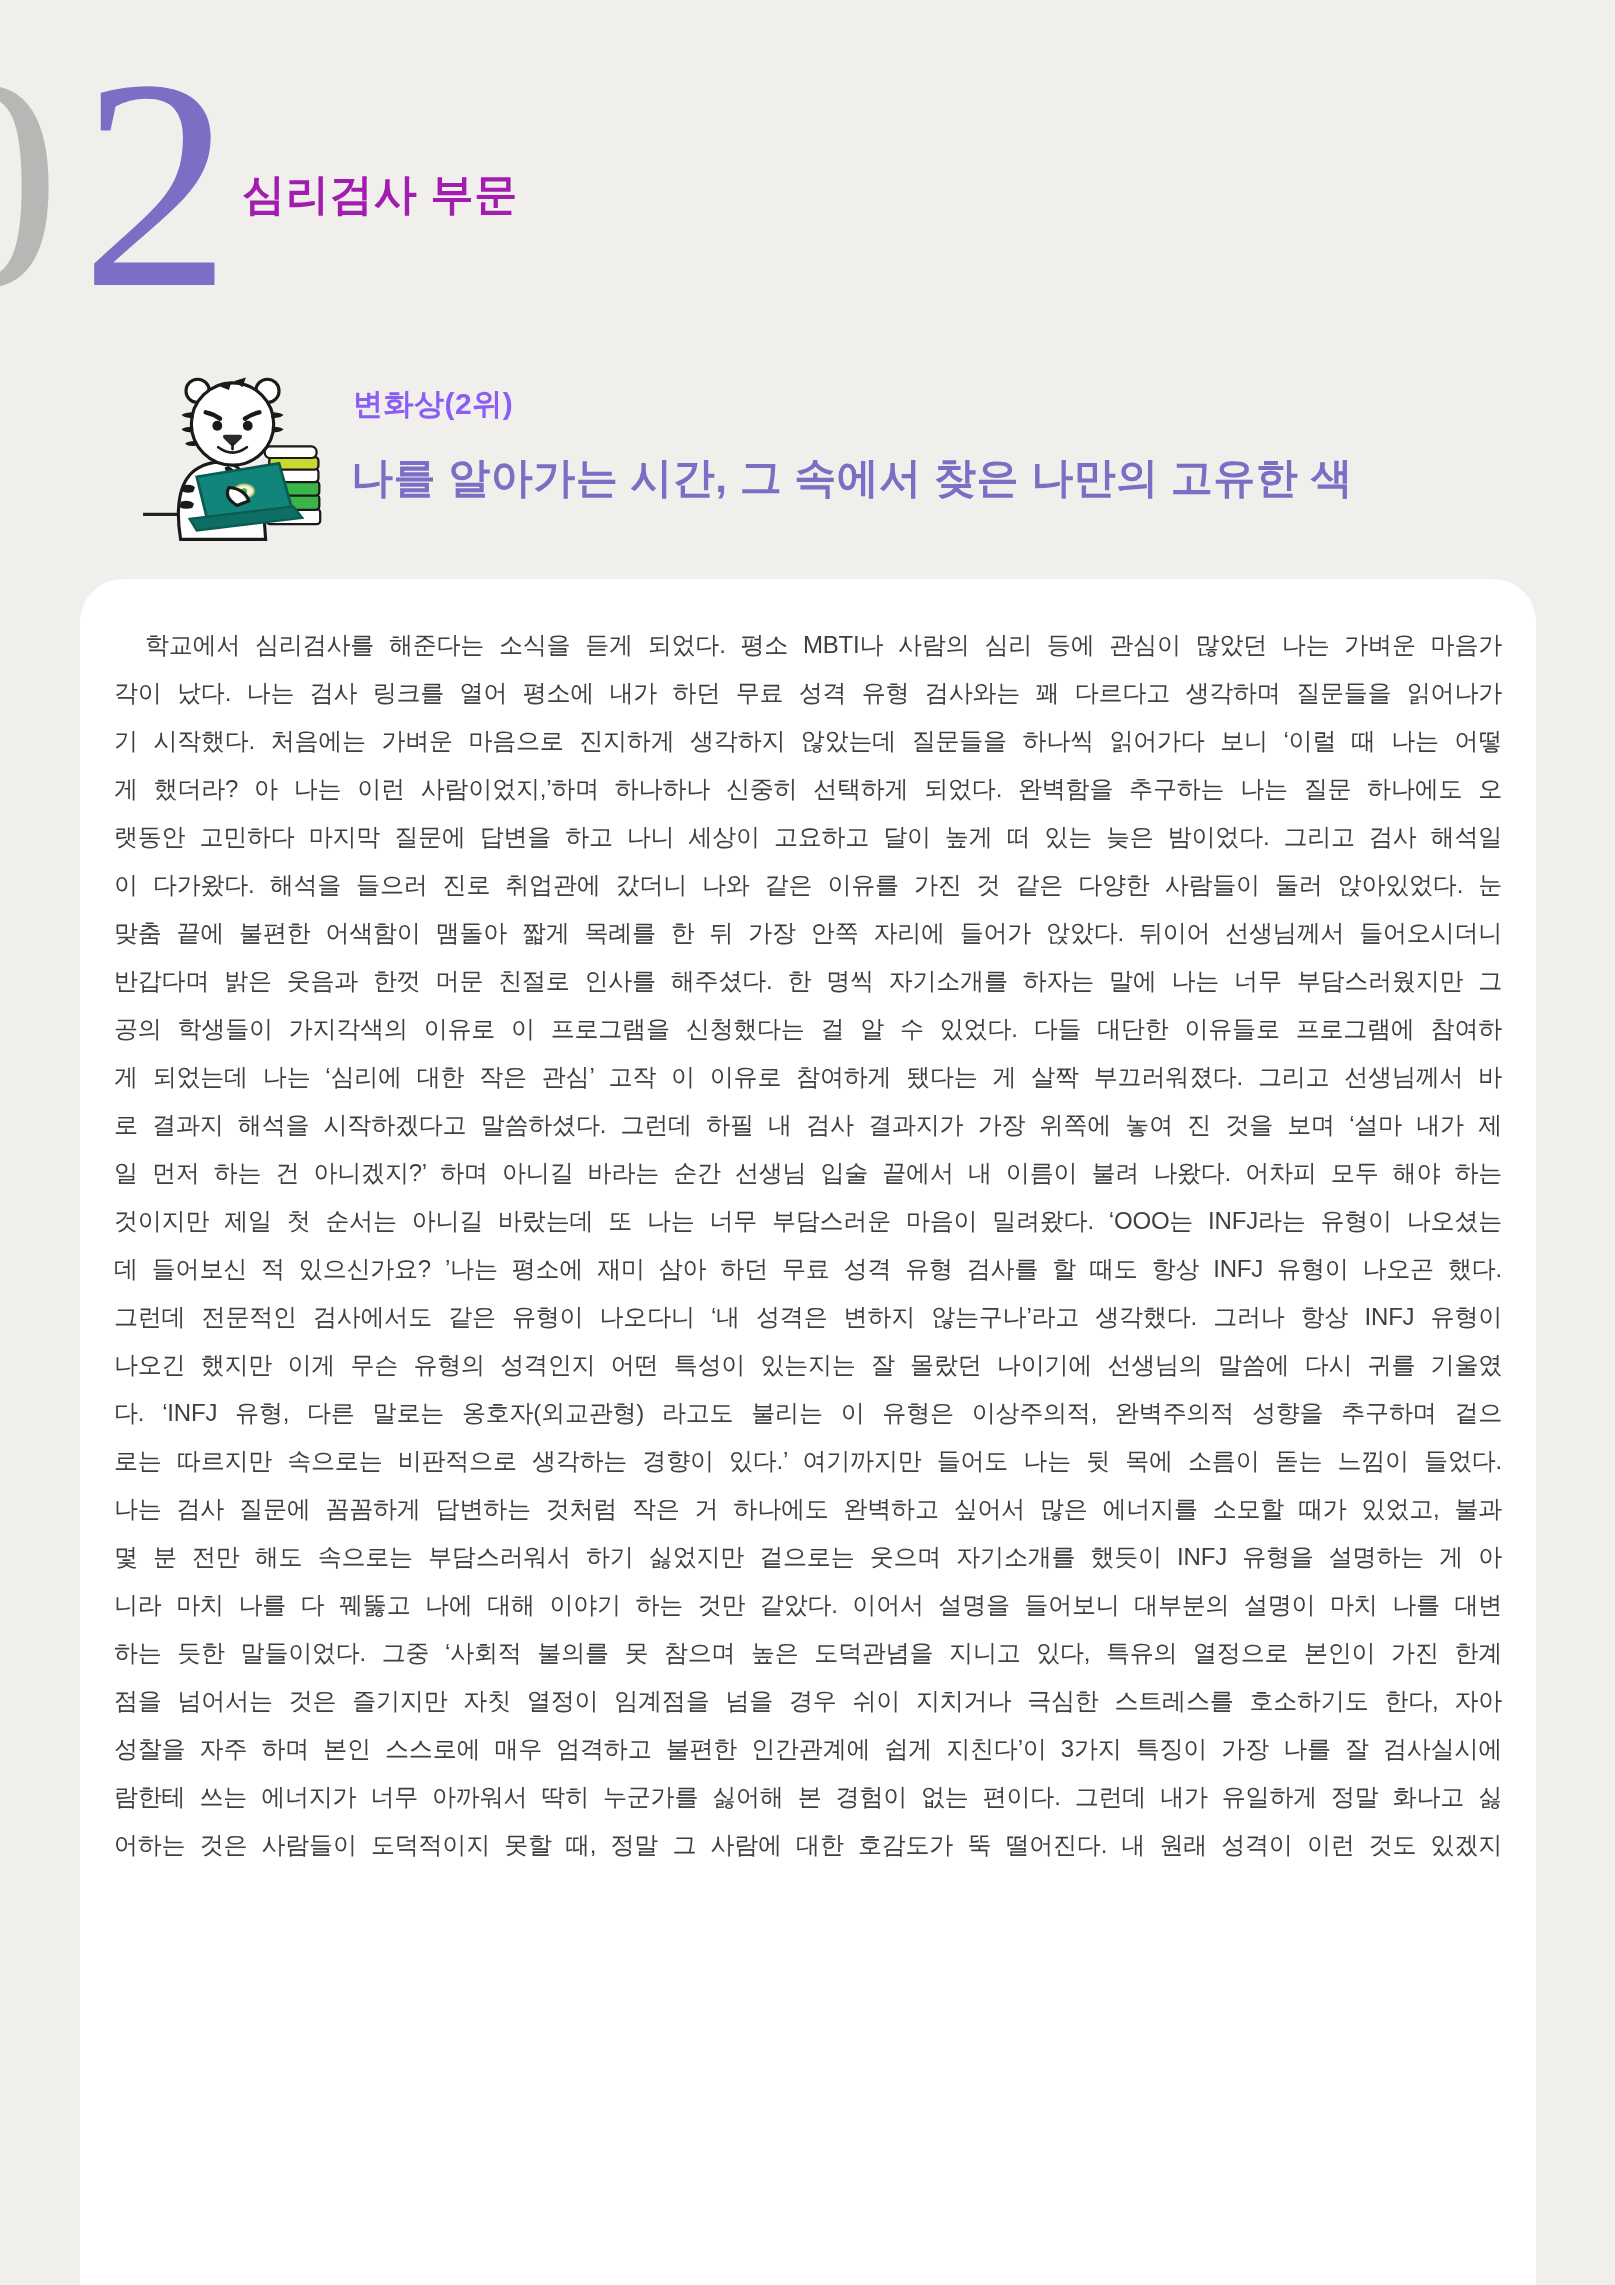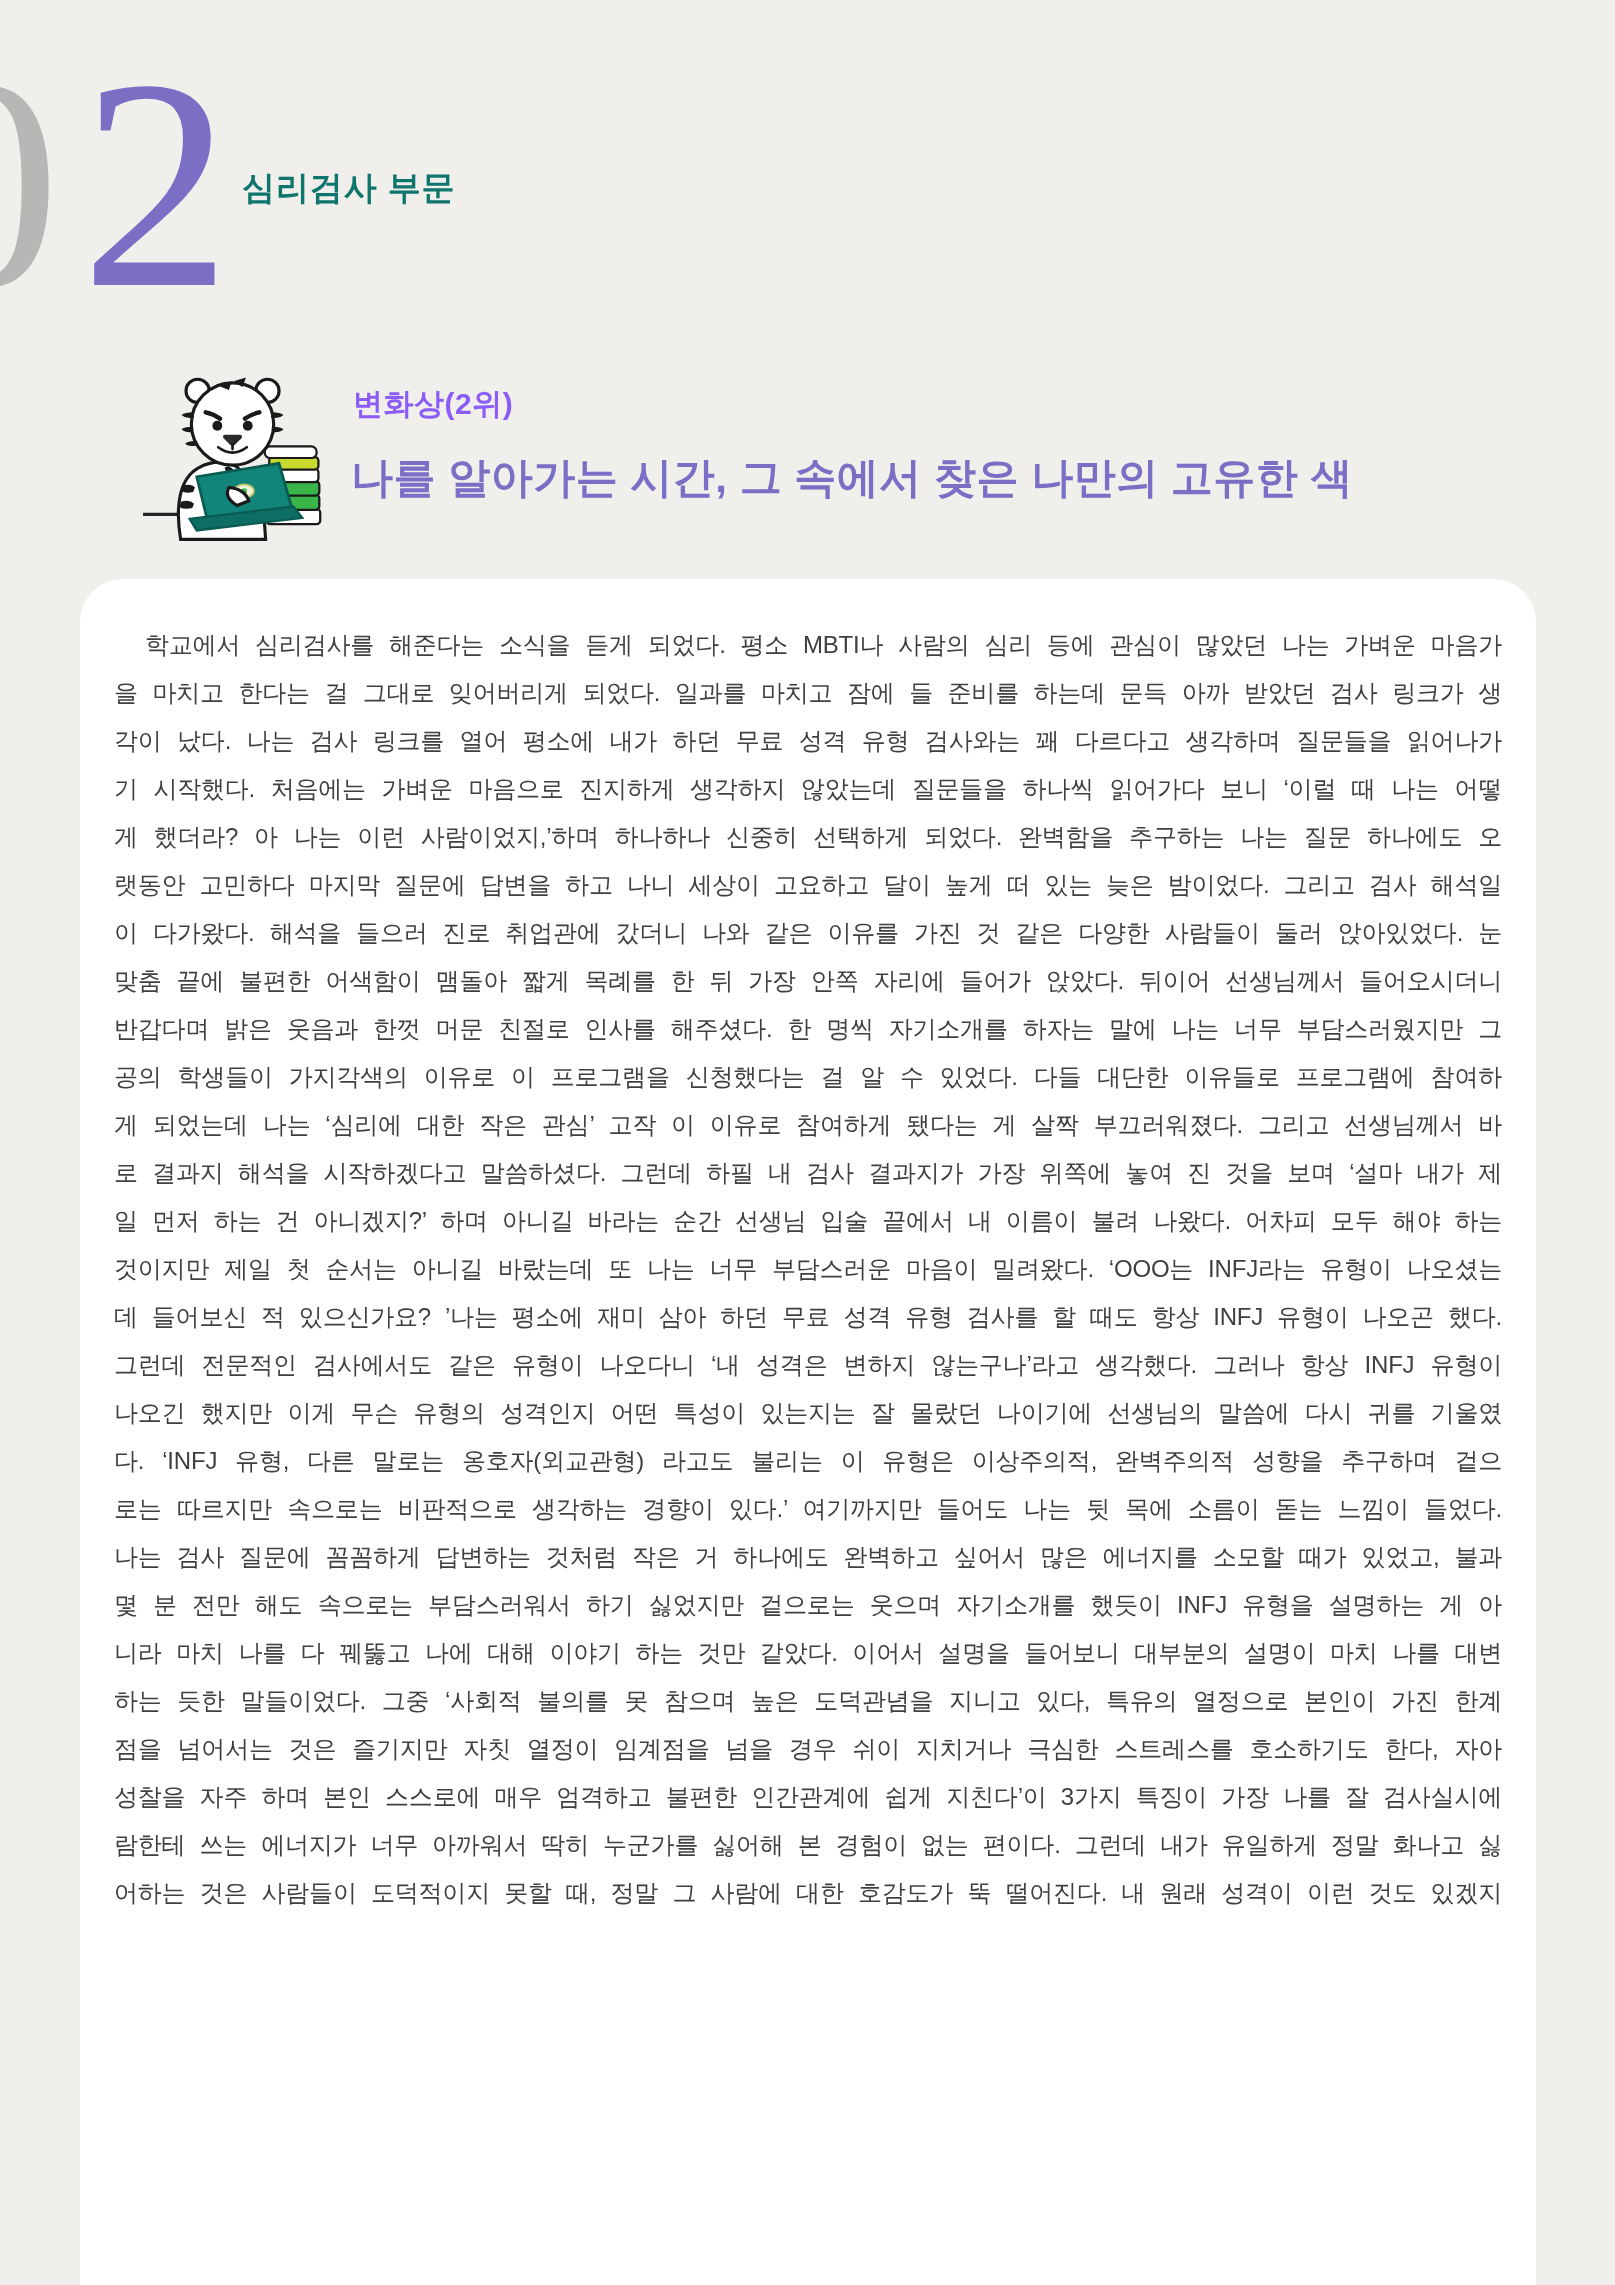--- a/index.html
+++ b/index.html
@@ -13,21 +13,21 @@
   
   .chapter-num{
     position:absolute;top:34px;
     font-family:"Liberation Serif", serif;
     font-size:300px;line-height:1;font-weight:400;
   }
   .chapter-num.ghost{left:-90px;color:#b9b7b5;}
   .chapter-num.accent{left:81px;color:#7b6fc5;}
   .chapter-label{
     position:absolute;left:242px;top:166px;
-    font-size:33px;font-weight:600;color:#0f766e;letter-spacing:0.9px;text-align:right;
+    font-size:43px;font-weight:600;color:#a21caf;letter-spacing:0.9px;text-align:right;
   }
   
   .mascot{position:absolute;left:143px;top:373px;width:188px;height:170px;}
   .mascot svg{width:100%;height:100%;}
   
   .award-label{
     position:absolute;left:353px;top:384px;
     font-size:30px;font-weight:700;color:#8b5cf6;letter-spacing:0.5px;
   }
   .article-title{
@@ -116,21 +116,20 @@
       <path d="M96,128 c12,1 20,7 22,15 l-13,5 c-10,-6 -13,-13 -9,-20 z" fill="#ffffff" stroke="#1a1a1a" stroke-width="3.5"></path>
     </svg>
   </div>
 
   <div class="award-label">변화상(2위)</div>
   <div class="article-title">나를 알아가는 시간, 그 속에서 찾은 나만의 고유한 색</div>
 
   <div class="essay-card">
     <div>
         <div class="essay-line">학교에서 심리검사를 해준다는 소식을 듣게 되었다. 평소 MBTI나 사람의 심리 등에 관심이 많았던 나는 가벼운 마음가</div>
-        <div class="essay-line">을 마치고 한다는 걸 그대로 잊어버리게 되었다. 일과를 마치고 잠에 들 준비를 하는데 문득 아까 받았던 검사 링크가 생</div>
         <div class="essay-line">각이 났다. 나는 검사 링크를 열어 평소에 내가 하던 무료 성격 유형 검사와는 꽤 다르다고 생각하며 질문들을 읽어나가</div>
         <div class="essay-line">기 시작했다. 처음에는 가벼운 마음으로 진지하게 생각하지 않았는데 질문들을 하나씩 읽어가다 보니 ‘이럴 때 나는 어떻</div>
         <div class="essay-line">게 했더라? 아 나는 이런 사람이었지,’하며 하나하나 신중히 선택하게 되었다. 완벽함을 추구하는 나는 질문 하나에도 오</div>
         <div class="essay-line">랫동안 고민하다 마지막 질문에 답변을 하고 나니 세상이 고요하고 달이 높게 떠 있는 늦은 밤이었다. 그리고 검사 해석일</div>
         <div class="essay-line">이 다가왔다. 해석을 들으러 진로 취업관에 갔더니 나와 같은 이유를 가진 것 같은 다양한 사람들이 둘러 앉아있었다. 눈</div>
         <div class="essay-line">맞춤 끝에 불편한 어색함이 맴돌아 짧게 목례를 한 뒤 가장 안쪽 자리에 들어가 앉았다. 뒤이어 선생님께서 들어오시더니</div>
         <div class="essay-line">반갑다며 밝은 웃음과 한껏 머문 친절로 인사를 해주셨다. 한 명씩 자기소개를 하자는 말에 나는 너무 부담스러웠지만 그</div>
         <div class="essay-line">공의 학생들이 가지각색의 이유로 이 프로그램을 신청했다는 걸 알 수 있었다. 다들 대단한 이유들로 프로그램에 참여하</div>
         <div class="essay-line">게 되었는데 나는 ‘심리에 대한 작은 관심’ 고작 이 이유로 참여하게 됐다는 게 살짝 부끄러워졌다. 그리고 선생님께서 바</div>
         <div class="essay-line">로 결과지 해석을 시작하겠다고 말씀하셨다. 그런데 하필 내 검사 결과지가 가장 위쪽에 놓여 진 것을 보며 ‘설마 내가 제</div>

